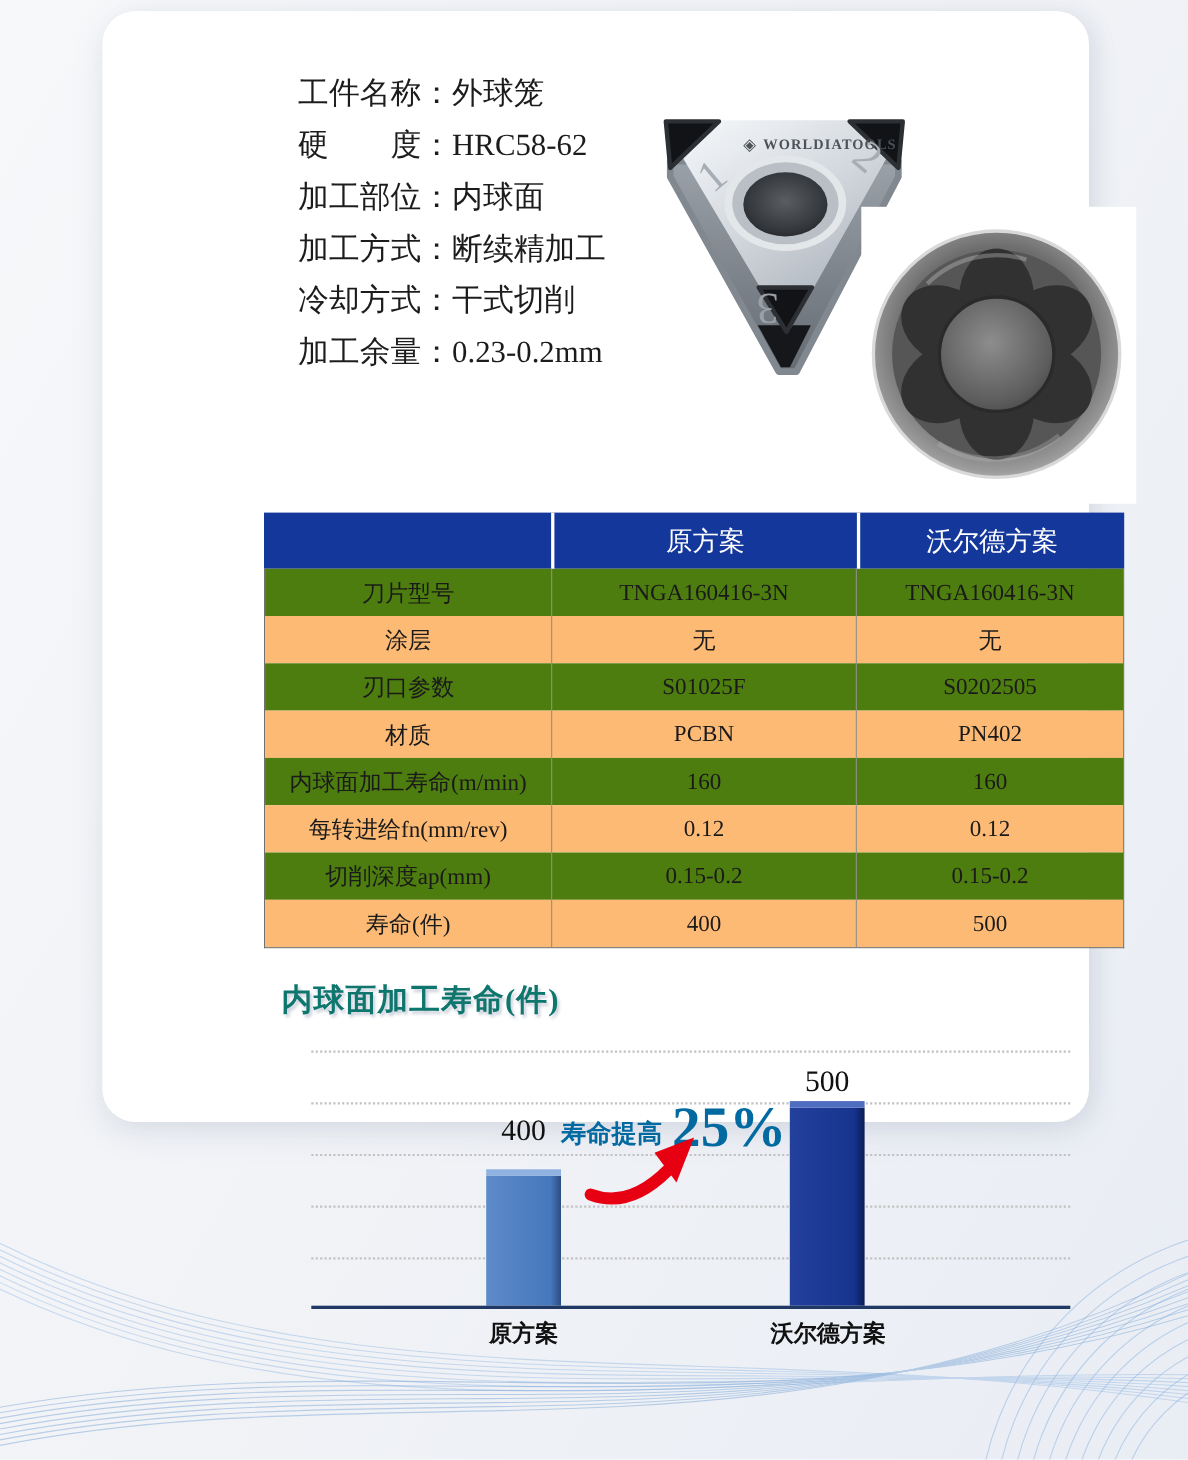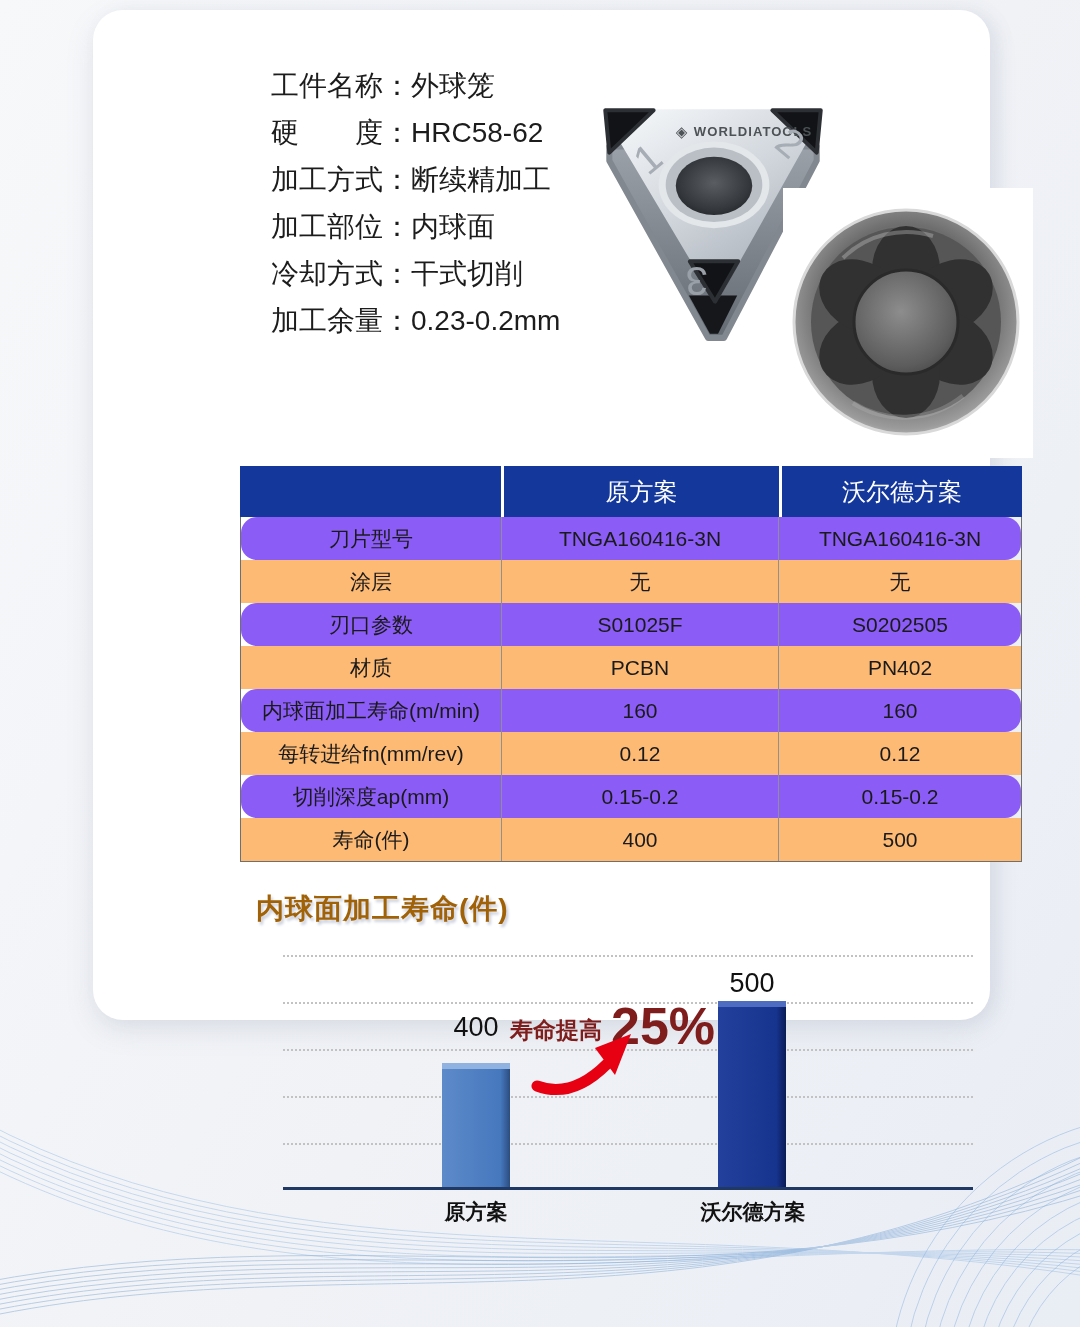--- a/index.html
+++ b/index.html
@@ -6,76 +6,77 @@
   html,body { width:1080px; }
   body { font-family:"Liberation Sans","DejaVu Sans",sans-serif; }
   .page {
     position:relative; width:1080px; height:1327px; overflow:hidden;
     background:linear-gradient(120deg,#f7f8fa 0%,#f0f2f6 55%,#e9edf4 100%);
   }
   .card {
     position:absolute; left:93px; top:10px; width:897px; height:1010px;
     background:#ffffff; border-radius:30px;
     box-shadow:0 10px 28px rgba(120,130,155,.16), 8px 0 18px rgba(120,130,155,.08);
+    font-family:Liberation Serif, serif;
   }
   
   .specs { position:absolute; left:178px; top:52px; }
   .spec-line { font-size:28px; line-height:47px; color:#1c1c1c; font-weight:500; white-space:nowrap; }
   
   .insert-photo { position:absolute; left:462px; top:46px; width:316px; height:302px; }
   .cage-photo   { position:absolute; left:690px; top:178px; width:250px; height:270px; background:#fff; }
   
   .cmp-table { position:absolute; left:147px; top:456px; width:782px; font-size:21px; color:#1a1a1a; }
   .thead { display:flex; height:51px; background:#14379c; }
   .th { display:flex; align-items:center; justify-content:center; color:#fff; font-size:24px; }
   .th.c1 { width:261px; }
   .th.c2 { width:278px; border-left:3px solid #fff; }
   .th.c3 { width:243px; border-left:3px solid #fff; }
   .tbody { border:1px solid #6f6f6f; border-top:none; }
   .tr { display:flex; height:43px; background:#fdba74; }
-  .tr.alt { background:#8b5cf6;border-radius:16px; }
+  .tr.alt { background:#4d7c0f; }
   .td { display:flex; align-items:center; justify-content:center; }
   .td.c1 { width:260px; }
   .td.c2 { width:277px; border-left:1px solid #909090; }
   .td.c3 { width:243px; border-left:1px solid #909090; }
   
   .chart-title {
     position:absolute; left:163px; top:880px; font-size:28px; font-weight:bold;
-    color:#a16207; letter-spacing:1px; text-shadow:2px 3px 3px #c9cdda;
+    color:#0f766e; letter-spacing:1px; text-shadow:2px 3px 3px #c9cdda;
   }
   .plot { position:absolute; left:190px; top:938px; width:690px; height:241px; }
   .gridline { position:absolute; left:0; width:100%; height:0; border-top:2px dotted #c2c2c2; }
   .axis { position:absolute; left:0; bottom:-1px; width:100%; height:3px; background:#1f3864; }
   .bar { position:absolute; bottom:2px; width:68px; }
   .bar-light { left:159px; height:124px; background:linear-gradient(to right,#5d8ac9 0%,#4678be 86%,#2b4d80 100%); border-top:6px solid #8fb2e0; }
   .bar-dark  { left:435px; height:186px; background:linear-gradient(to right,#23409c 0%,#16338e 86%,#0a1c55 100%); border-top:6px solid #4e6cc0; }
   .bar-value { position:absolute; width:120px; text-align:center; font-size:27px; color:#111; }
   .val-400 { left:323px; top:1002px; }
   .val-500 { left:599px; top:958px; }
   .cat-label { position:absolute; top:1188px; width:200px; text-align:center; font-size:21px; font-weight:bold; color:#111; }
   .cat-old { left:283px; }
   .cat-new { left:560px; }
-  .lift-note { position:absolute; left:417px; top:990px; display:flex; align-items:flex-end; gap:9px; color:#7f1d1d; }
+  .lift-note { position:absolute; left:417px; top:990px; display:flex; align-items:flex-end; gap:9px; color:#0369a1; }
   .lift-text { font-size:23px; font-weight:800; padding-bottom:6px; }
   .lift-pct  { font-size:52px; font-weight:800; line-height:1; }
   .lift-arrow { position:absolute; left:438px; top:1018px; width:120px; height:70px; }
   
   .waves { position:absolute; left:0; top:1090px; width:1080px; height:237px; pointer-events:none; }
 </style>
 </head>
 <body>
 
 <div class="page">
   <div class="card">
 
     <div class="specs">
       <div class="spec-line"><span>工件名称：</span><span>外球笼</span></div>
       <div class="spec-line"><span>硬　　度：</span><span>HRC58-62</span></div>
+      <div class="spec-line"><span>加工部位：</span><span>内球面</span></div>
       <div class="spec-line"><span>加工方式：</span><span>断续精加工</span></div>
-      <div class="spec-line"><span>加工部位：</span><span>内球面</span></div>
       <div class="spec-line"><span>冷却方式：</span><span>干式切削</span></div>
       <div class="spec-line"><span>加工余量：</span><span>0.23-0.2mm</span></div>
     </div>
 
     <svg class="insert-photo" viewBox="0 0 310 300">
       <defs>
         <linearGradient id="faceG" x1="0" y1="0" x2="0.7" y2="1">
           <stop offset="0" stop-color="#f7f9fb"></stop>
             <stop offset="0.5" stop-color="#d3d8de"></stop>
             <stop offset="1" stop-color="#a9b0b8"></stop>

